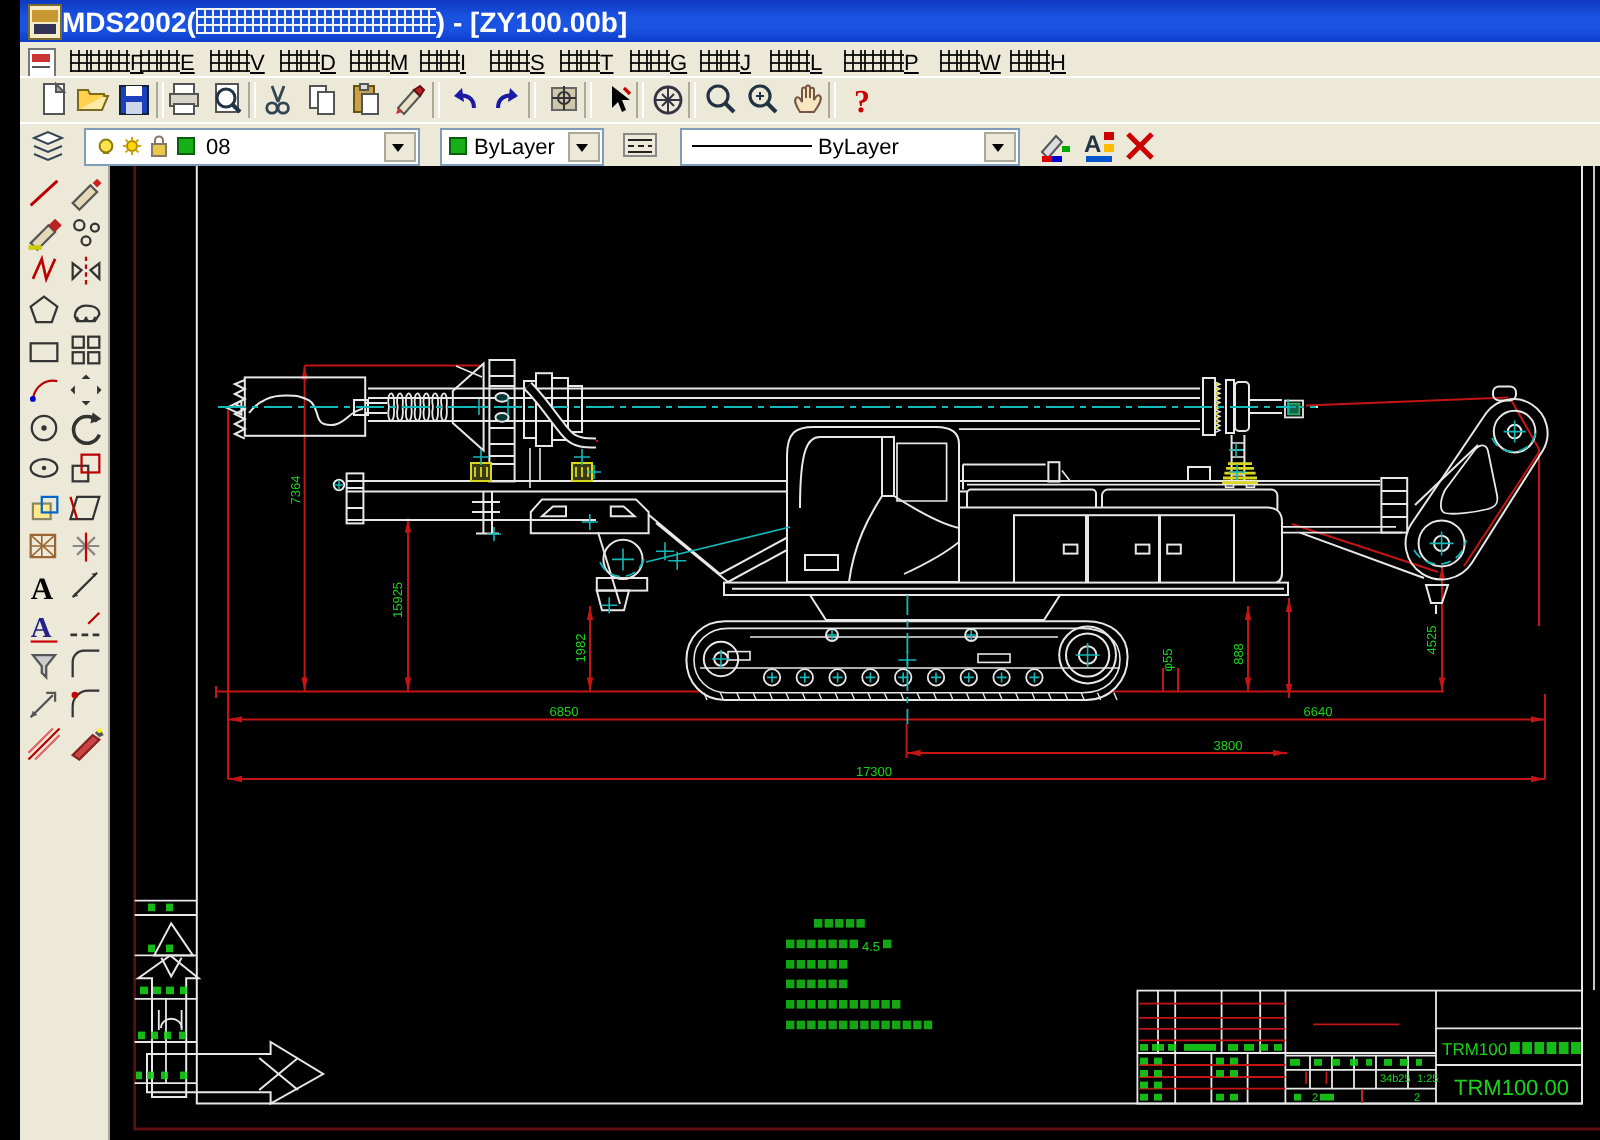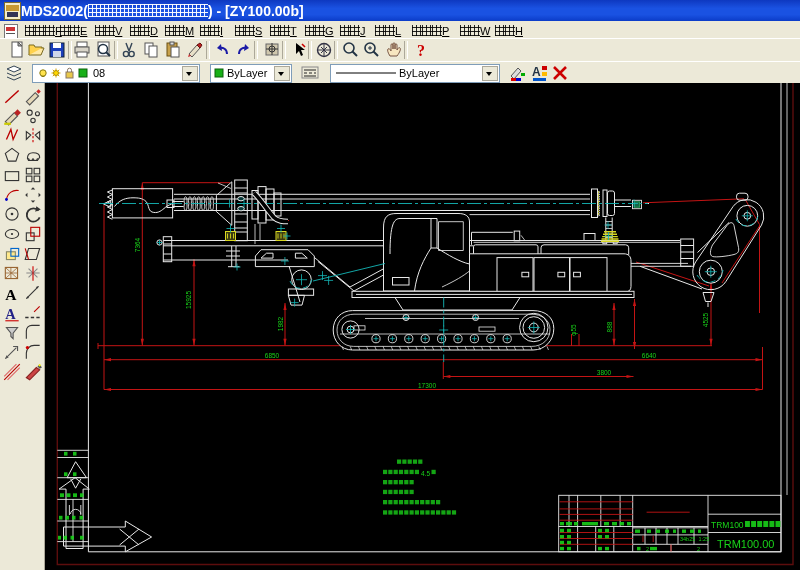--- a/index.html
+++ b/index.html
@@ -1,17 +1,17 @@
 <!DOCTYPE html>
 <html><head>
 <meta charset="utf-8">
 <style>
 html,body{margin:0;padding:0;width:800px;height:570px;overflow:hidden;background:#000;}
 body{font-family:"Liberation Sans",sans-serif;position:relative;}
-.abs{position:absolute;}
+.abs{position:absolute;margin-left:10px;}
 #titlebar{left:0;top:0;width:800px;height:21px;background:linear-gradient(180deg,#0e38c0 0%,#1a52e2 40%,#1a52e2 70%,#0b3cc8 100%);}
 #title-ico{left:4px;top:2px;width:15px;height:16px;background:#f6edc8;border:1px solid #7a6a30;}
 #title-ico i{position:absolute;left:1px;top:2px;width:13px;height:6px;background:#c89830;}
 #title-ico b{position:absolute;left:2px;top:9px;width:11px;height:5px;background:#335;}
 #titletext{left:21px;top:3px;color:#fff;font-weight:bold;font-size:14px;white-space:nowrap;}
 #menubar{left:0;top:21px;width:800px;height:17px;background:#ece9d8;}
 #menu-ico{left:4px;top:24px;width:12px;height:13px;background:#fff;border:1px solid #777;}
 #menubar .mi{position:absolute;top:4px;font-size:11px;color:#000;white-space:nowrap;}
 #tb1{left:0;top:38px;width:800px;height:23px;background:#ece9d8;border-top:1px solid #fff;border-bottom:1px solid #aca899;}
 #tb2{left:0;top:61px;width:800px;height:21px;background:#ece9d8;border-top:1px solid #fff;border-bottom:1px solid #aca899;}

